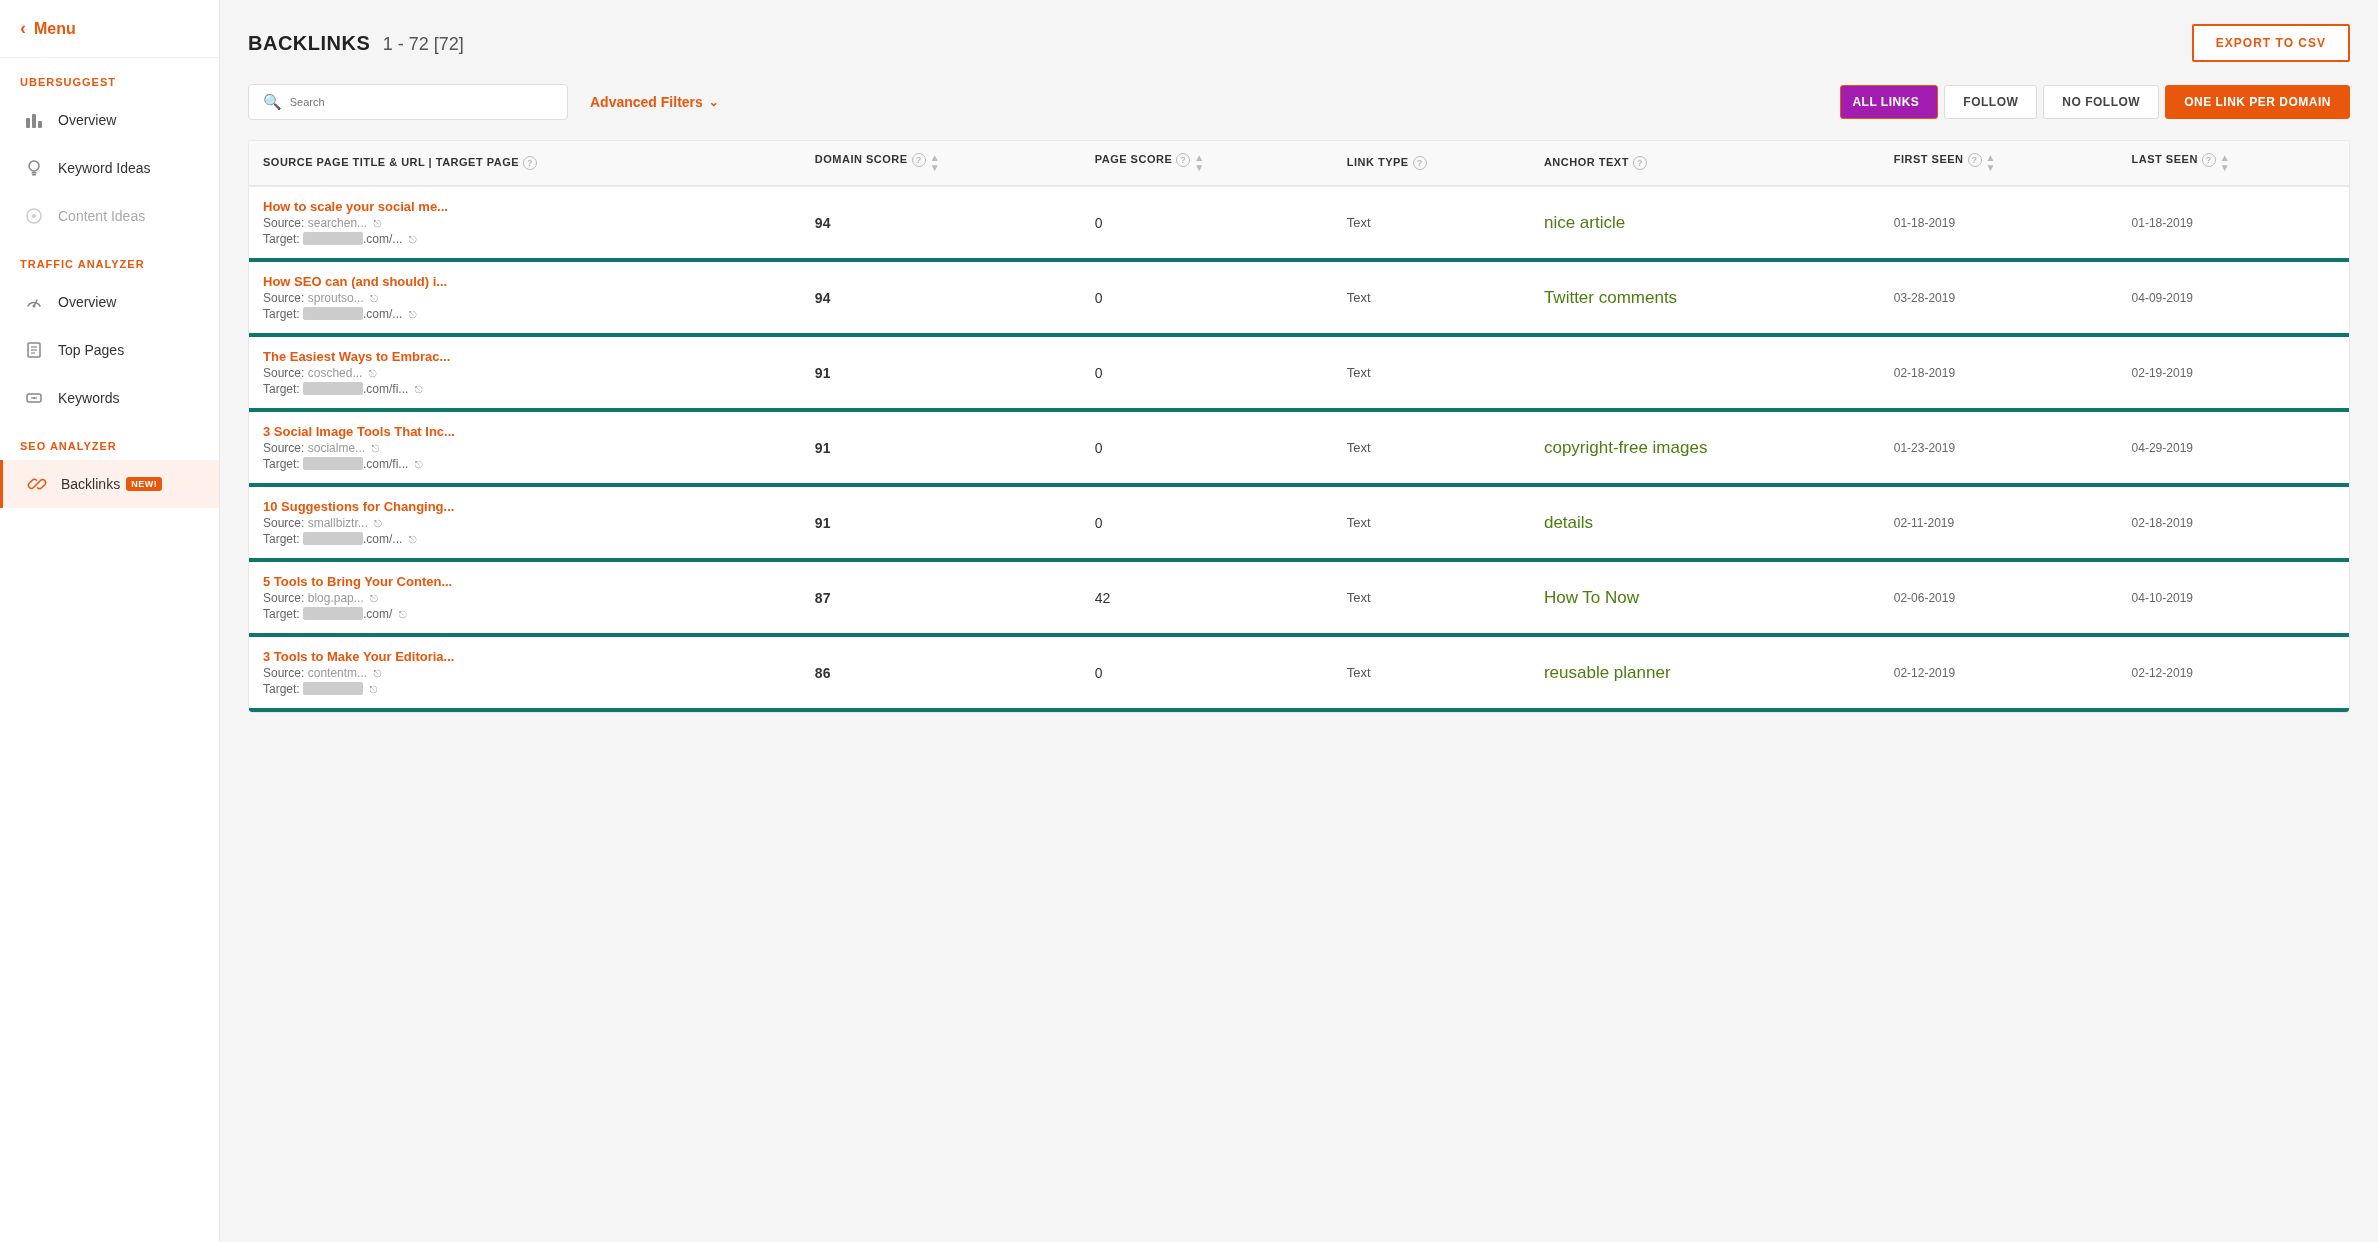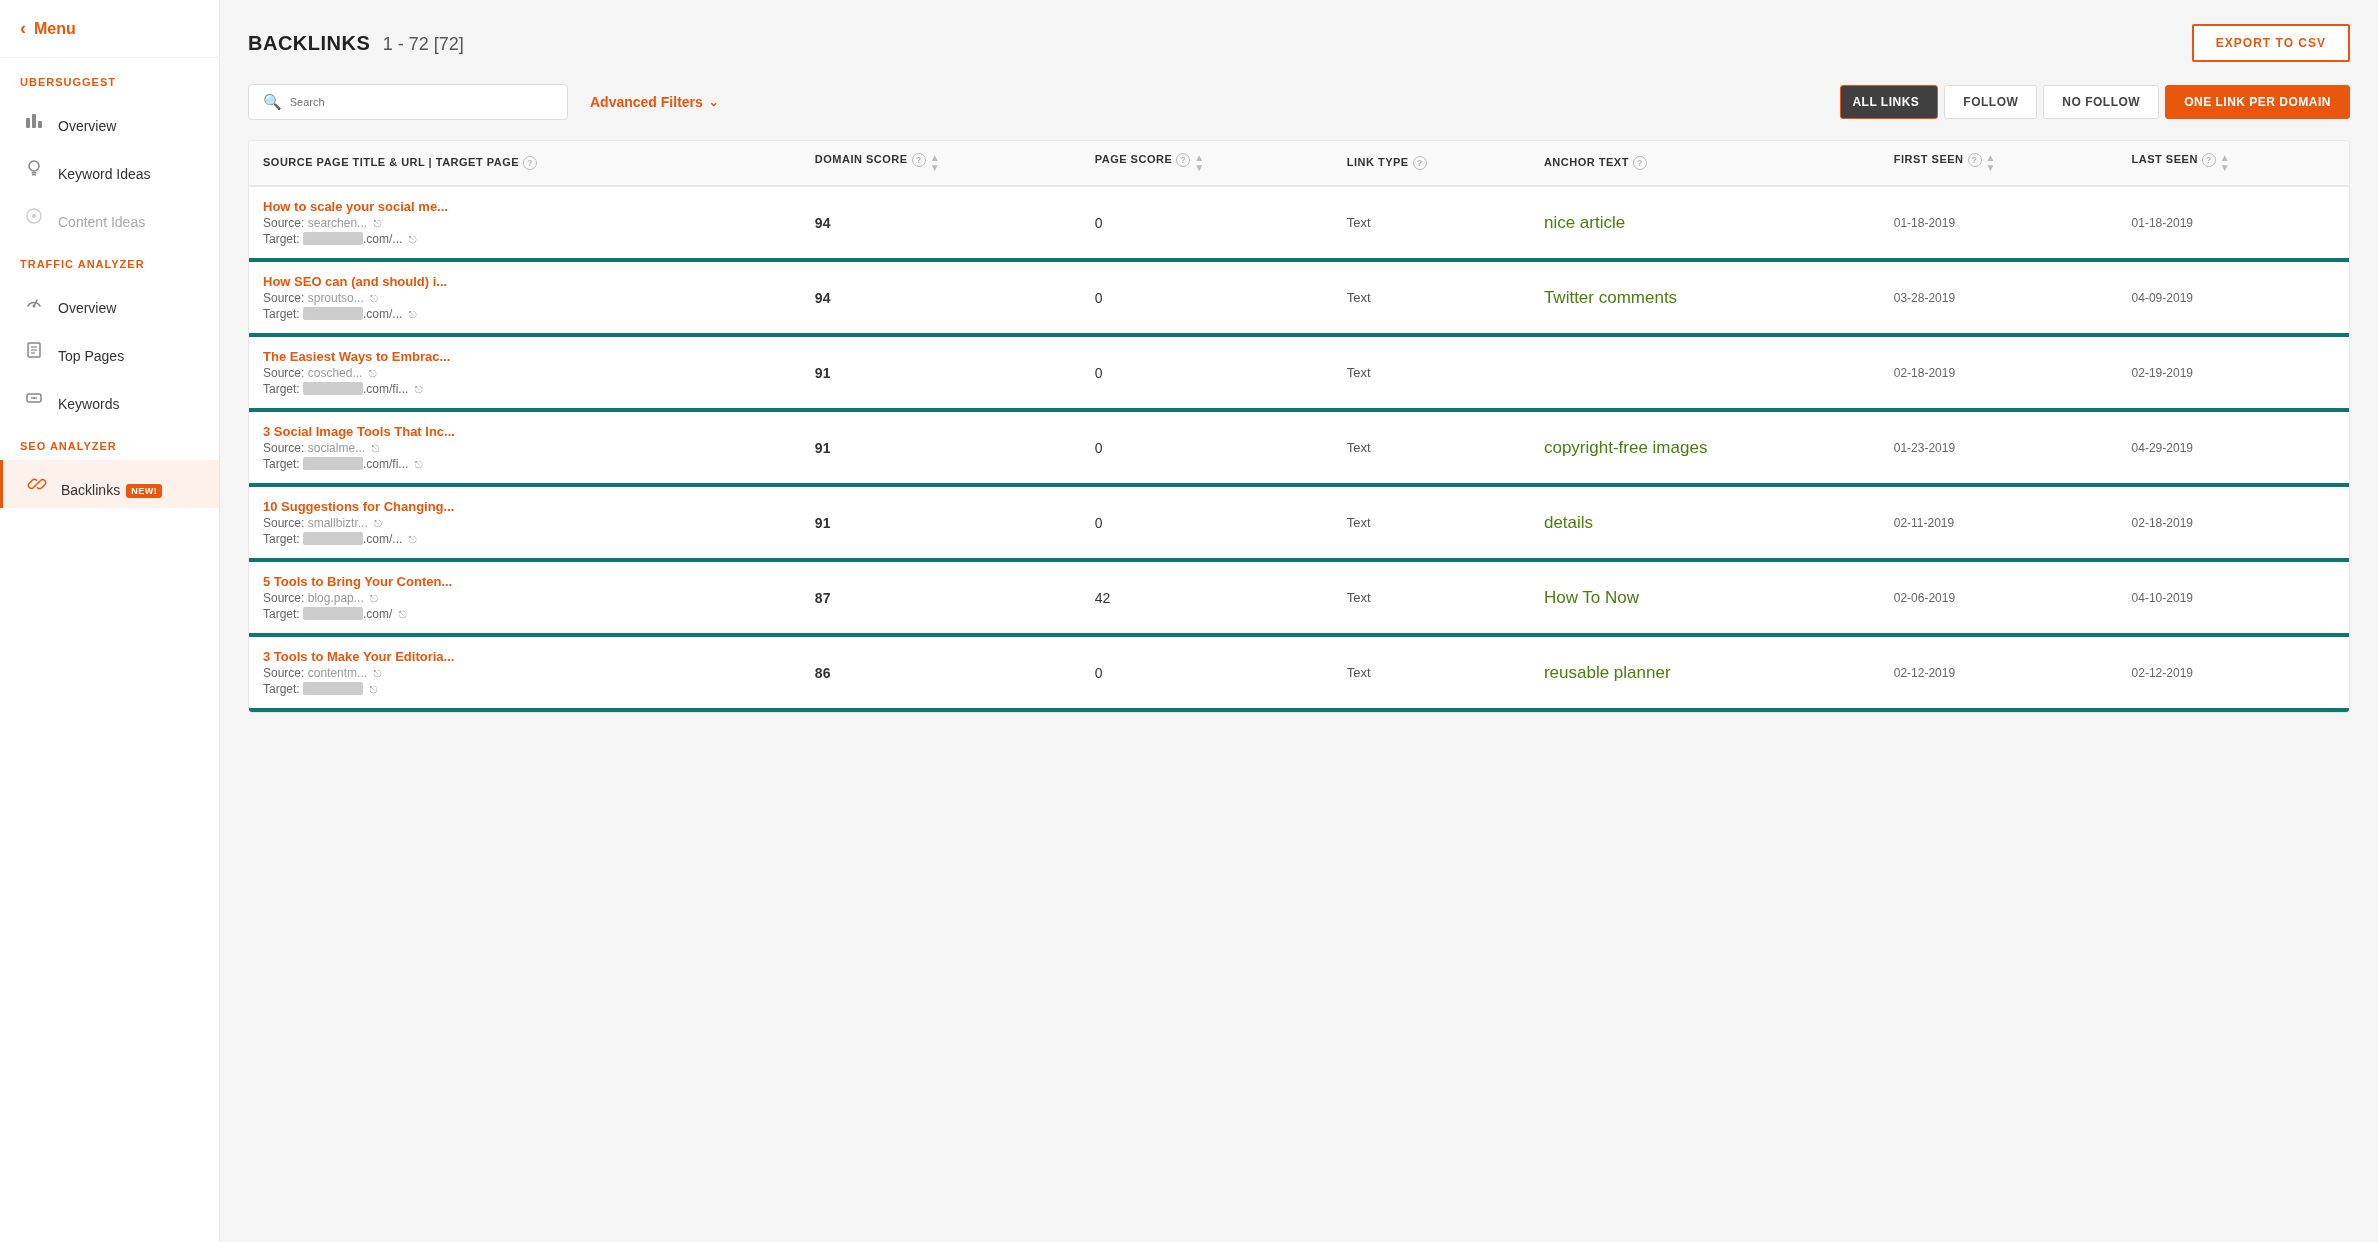--- a/index.html
+++ b/index.html
@@ -37,21 +37,21 @@
     .sidebar-section-title {
       color: #e8570c;
       font-size: 11px;
       font-weight: 800;
       letter-spacing: 1px;
       padding: 18px 20px 8px 20px;
       text-transform: uppercase;
     }
     .sidebar-item {
       display: flex;
-      align-items: flex-end;
+      align-items: center;
       padding: 10px 20px;
       cursor: pointer;
       color: #333;
       font-size: 14px;
       font-weight: 500;
       border-radius: 0;
       transition: background 0.15s;
     }
     .sidebar-item.active {
       background: #fef0ea;
@@ -169,21 +169,21 @@
       font-weight: 700;
       letter-spacing: 0.5px;
       cursor: pointer;
       border-radius: 3px;
       border: 1.5px solid #ddd;
       background: #fff;
       color: #444;
       text-transform: uppercase;
     }
     .filter-btn.active {
-      background: #404040;
+      background: #a21caf;
       border-color: #e8570c;
       color: #fff;
       padding-left: 11px;
     }
     .filter-btn.orange-solid {
       background: #e8570c;
       border-color: #e8570c;
       color: #fff;
     }
 

